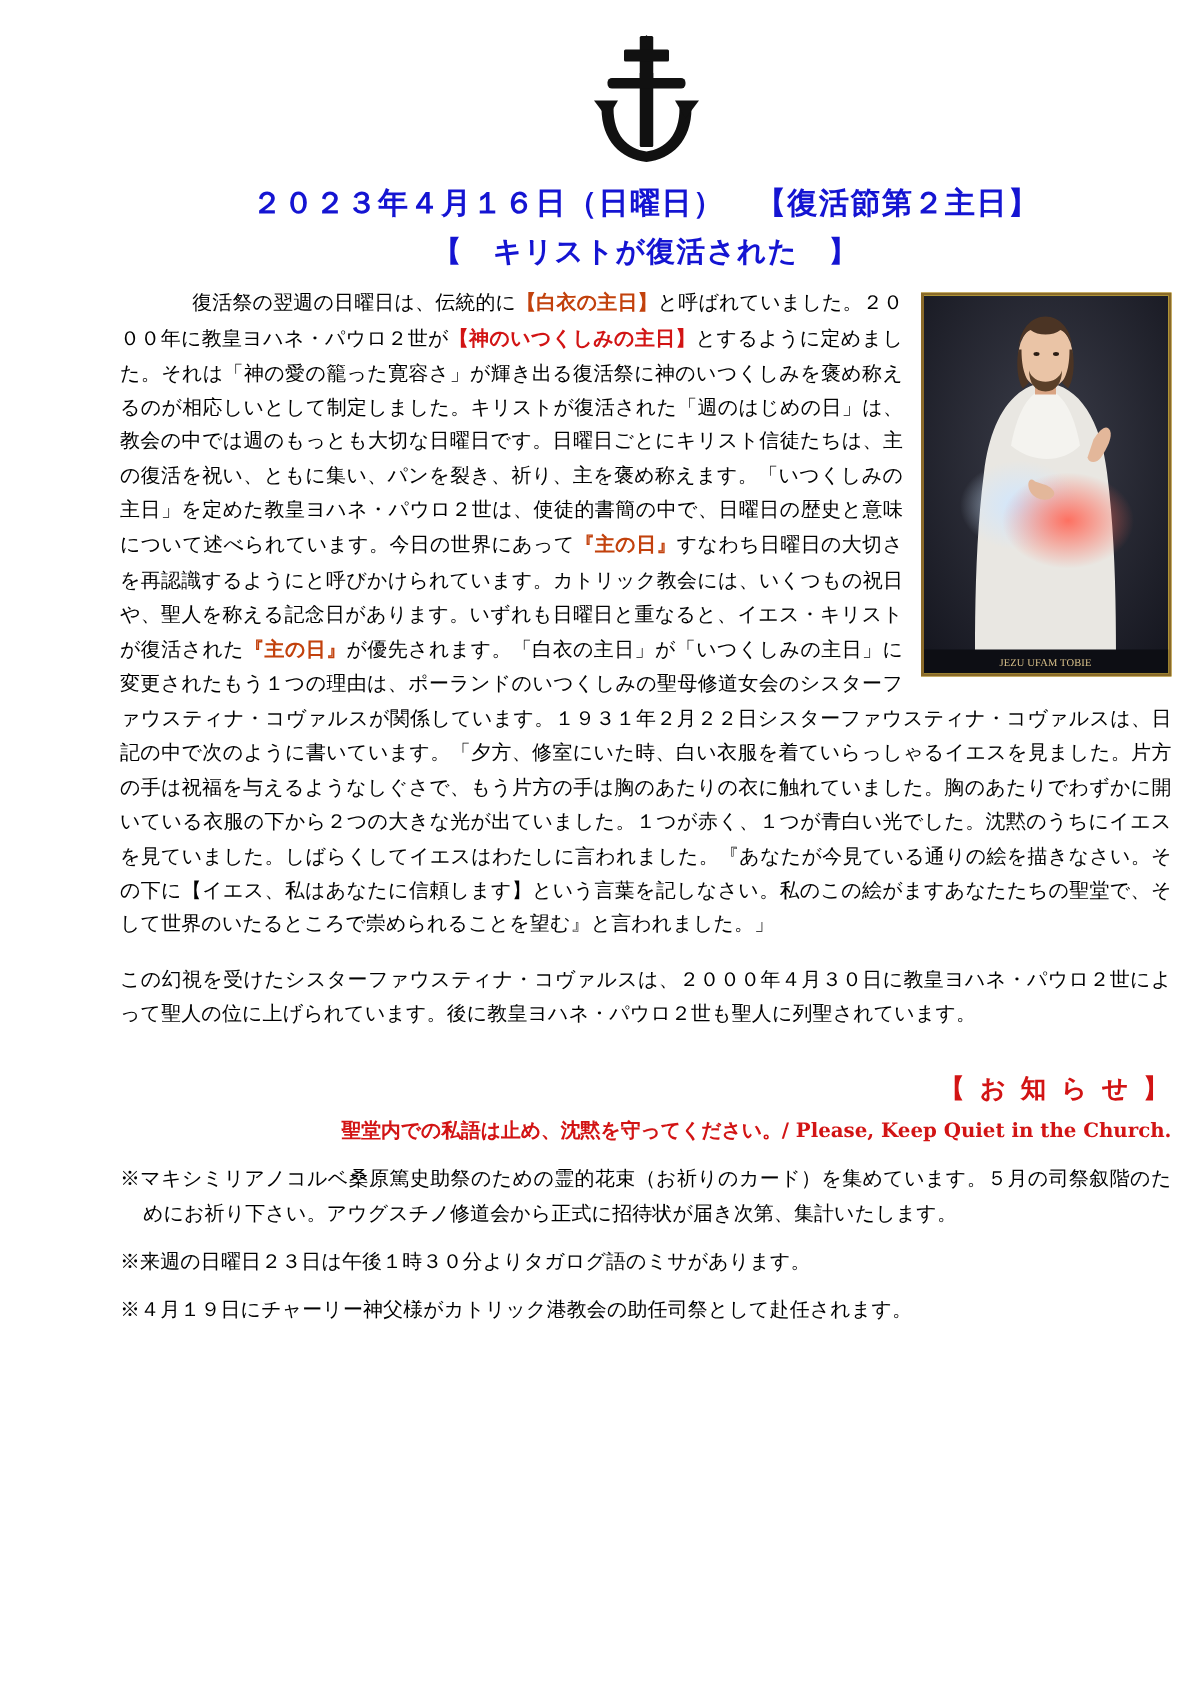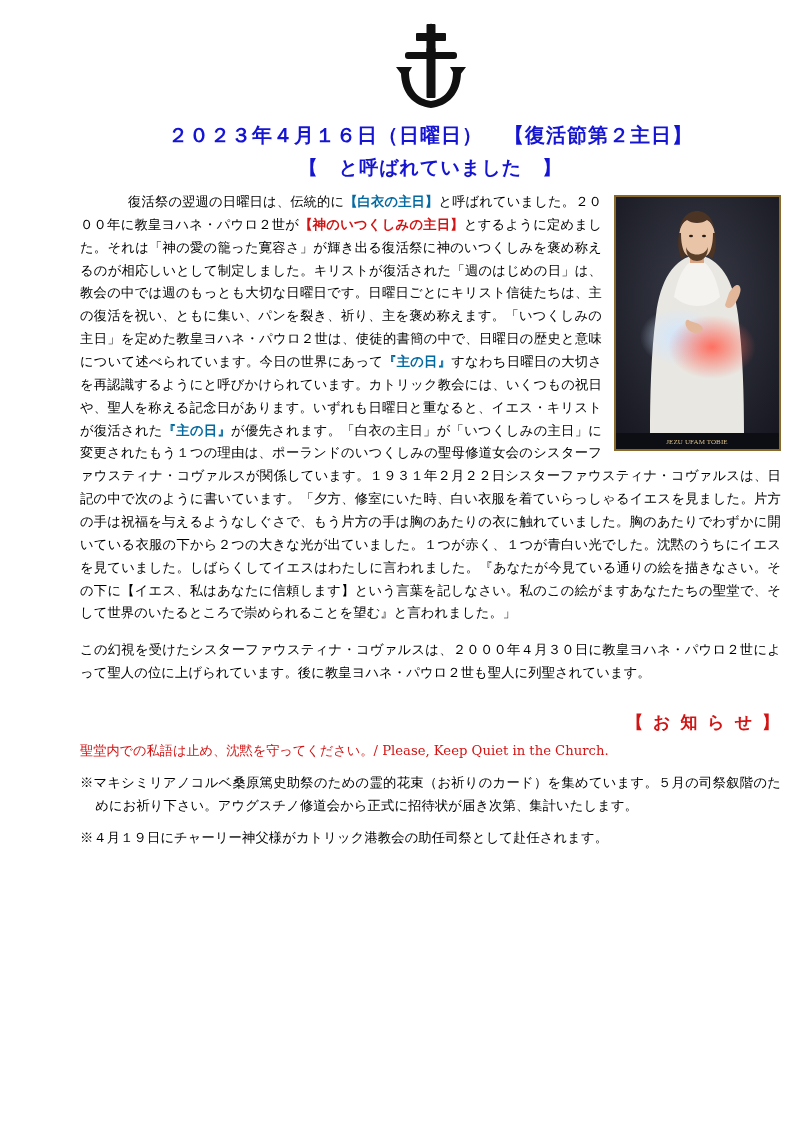--- a/index.html
+++ b/index.html
@@ -57,22 +57,23 @@
     line-height: 1.72;
     text-align: justify;
     color: #000;
     letter-spacing: 0.1px;
   }
   .hl-red {
     color: #d21414;
     font-weight: bold;
   }
   .hl-blue {
-    color: #0369a1;
-    font-weight: bold;
+    color: #c2410c;
+    font-weight: bold;
+    font-family: Liberation Mono, monospace;
   }
   .indent {
     text-indent: 1.6em;
   }
   
   .dm-image {
     float: right;
     width: 167px;
     height: 256px;
     margin: 4px 0 4px 12px;
@@ -98,24 +99,24 @@
   .notice-heading {
     text-align: right;
     color: #d21414;
     font-size: 17px;
     font-weight: bold;
     letter-spacing: 2px;
     margin: 26px 0 8px 0;
     font-family: "DejaVu Serif", serif;
   }
   .notice-sub {
-    text-align: left;
+    text-align: right;
     color: #d21414;
     font-size: 13.2px;
-    font-weight: normal;
+    font-weight: bold;
     margin: 0 0 12px 0;
     font-family: "DejaVu Serif", serif;
   }
   .notice-item {
     font-size: 13.3px;
     line-height: 1.72;
     text-align: justify;
     margin: 0 0 9px 0;
     padding-left: 1.15em;
     text-indent: -1.15em;
@@ -144,21 +145,21 @@
           <path d="M9 52 C9 74 22 86 39 88 C56 86 69 74 69 52 L61 52 C61 70 52 79 39 81 C26 79 17 70 17 52 Z"></path>
 
           <path d="M4 47 L20 47 L13 59 Z"></path>
           <path d="M58 47 L74 47 L65 59 Z"></path>
         </g>
       </svg>
     </span>
   </div>
 
   <div class="title-line1">２０２３年４月１６日（日曜日）　【復活節第２主日】</div>
-  <div class="title-line2">【　と呼ばれていました　】</div>
+  <div class="title-line2">【　キリストが復活された　】</div>
 
   <div class="body-block">
 
     <div class="dm-image">
       <svg width="163" height="252" viewBox="0 0 163 252" xmlns="http://www.w3.org/2000/svg">
         <defs>
           <radialGradient id="bg" cx="50%" cy="40%" r="75%">
             <stop offset="0%" stop-color="#3a3c48"></stop>
             <stop offset="100%" stop-color="#15161f"></stop>
           </radialGradient>
@@ -207,16 +208,17 @@
     <div style="clear:both;"></div>
 
     <p class="para-after">この幻視を受けたシスターファウスティナ・コヴァルスは、２０００年４月３０日に教皇ヨハネ・パウロ２世によって聖人の位に上げられています。後に教皇ヨハネ・パウロ２世も聖人に列聖されています。</p>
   </div>
 
   <div class="notice-heading">【 お 知 ら せ 】</div>
   <div class="notice-sub">聖堂内での私語は止め、沈黙を守ってください。/ Please, Keep Quiet in the Church.</div>
 
   <div>
     <p class="notice-item">※マキシミリアノコルベ桑原篤史助祭のための霊的花束（お祈りのカード）を集めています。５月の司祭叙階のためにお祈り下さい。アウグスチノ修道会から正式に招待状が届き次第、集計いたします。</p>
+    <p class="notice-item">※来週の日曜日２３日は午後１時３０分よりタガログ語のミサがあります。</p>
     <p class="notice-item">※４月１９日にチャーリー神父様がカトリック港教会の助任司祭として赴任されます。</p>
   </div>
 
 </div>
 
 </body></html>

